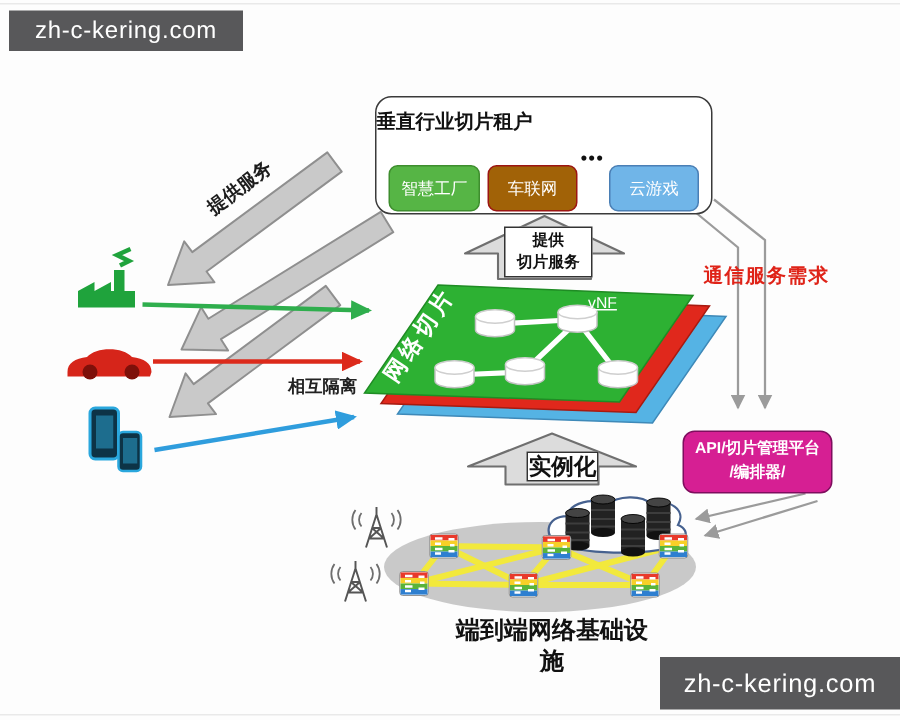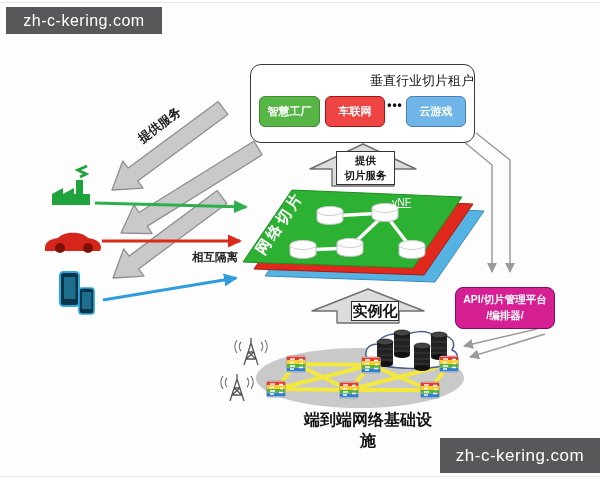--- a/index.html
+++ b/index.html
@@ -8,24 +8,24 @@
   .canvas{position:relative;width:600px;height:480px;background:#fdfdfd;}
   .edge-line{position:absolute;left:0;width:600px;height:1px;background:#e9e9e9;}
   svg.layer{position:absolute;left:0;top:0;z-index:1;}
   .txt{position:absolute;z-index:2;}
   .wm{position:absolute;z-index:3;color:#fff;display:flex;align-items:center;justify-content:center;
       letter-spacing:.5px;}
   .wm-tl{left:6px;top:7px;width:156px;height:27px;font-size:16px;}
   .wm-br{left:440px;top:438px;width:160px;height:35px;font-size:17px;}
   .panel{position:absolute;left:250px;top:64px;width:223px;height:77px;background:#fff;
          border:1.6px solid #3a3a3a;border-radius:11px;z-index:2;}
-  .panel-title{position:absolute;left:0;top:7px;width:100%;text-align:right;
-               font-size:13px;font-weight:normal;color:#111;}
-  .chip{position:absolute;top:31px;height:29px;border-radius:6px;color:#fff;font-size:11px;
-        font-weight:bold;display:flex;align-items:center;justify-content:center;}
+  .panel-title{position:absolute;left:0;top:7px;width:100%;text-align:left;
+               font-size:13px;font-weight:bold;color:#111;}
+  .chip{position:absolute;top:45px;height:29px;border-radius:6px;color:#fff;font-size:11px;
+        font-weight:normal;display:flex;align-items:center;justify-content:center;}
   .chip1{left:8px;width:59px;border:1.5px solid #3e8e2e;}
   .chip2{left:74px;width:58px;border:1.5px solid #9c1512;}
   .chip3{left:155px;width:58px;border:1.5px solid #4a7fb5;}
   .dots{position:absolute;left:133px;top:33px;width:22px;text-align:center;color:#111;
         font-size:12px;font-weight:bold;letter-spacing:1px;}
   .lbl-provide-service{left:118px;top:117px;width:84px;text-align:center;font-size:12.5px;
         font-weight:bold;color:#1c1c1c;transform:rotate(-37deg);}
   .lbl-network-slice{left:234px;top:214px;width:92px;text-align:center;font-size:15px;
         font-weight:bold;color:#fff;letter-spacing:3px;transform:rotate(-56deg);}
   .lbl-vnf{left:392px;top:196px;width:32px;font-size:10.5px;color:#fff;text-decoration:underline;}
@@ -182,36 +182,37 @@
     <use href="#rtr" x="371" y="365"></use>
     <use href="#rtr" x="430" y="390"></use>
     <use href="#rtr" x="449" y="364"></use>
     <use href="#twr" x="251" y="355"></use>
     <use href="#twr" x="237" y="391"></use>
   </svg>
 
   <div class="panel">
     <div class="panel-title">垂直行业切片租户</div>
     <div class="chip chip1" style="background-color: rgb(86, 181, 69);">智慧工厂</div>
-    <div class="chip chip2" style="background-color: #ef4444;">车联网</div>
+    <div class="chip chip2" style="background-color: #a16207;">车联网</div>
     <div class="dots">•••</div>
     <div class="chip chip3" style="background-color: rgb(112, 181, 232);">云游戏</div>
   </div>
 
   <div class="txt lbl-provide-service">提供服务</div>
   <div class="txt lbl-network-slice">网络切片</div>
   <div class="txt lbl-vnf">vNF</div>
   <div class="txt lbl-isolation">相互隔离</div>
 
   <div class="txt arrow-box box-provide-slice">
     <div>提供</div>
     <div>切片服务</div>
   </div>
   <div class="txt arrow-box box-instantiate">实例化</div>
 
+  <div class="txt lbl-demand" style="color: rgb(223, 35, 24);">通信服务需求</div>
 
   <div class="txt orch-box" style="background-color: rgb(214, 31, 147);">
     <div>API/切片管理平台</div>
     <div>/编排器/</div>
   </div>
 
   <div class="txt lbl-infra">端到端网络基础设施</div>
 
   <div class="wm wm-tl" style="background-color: rgb(88, 88, 90);">zh-c-kering.com</div>
   <div class="wm wm-br" style="background-color: rgb(88, 88, 90);">zh-c-kering.com</div>

